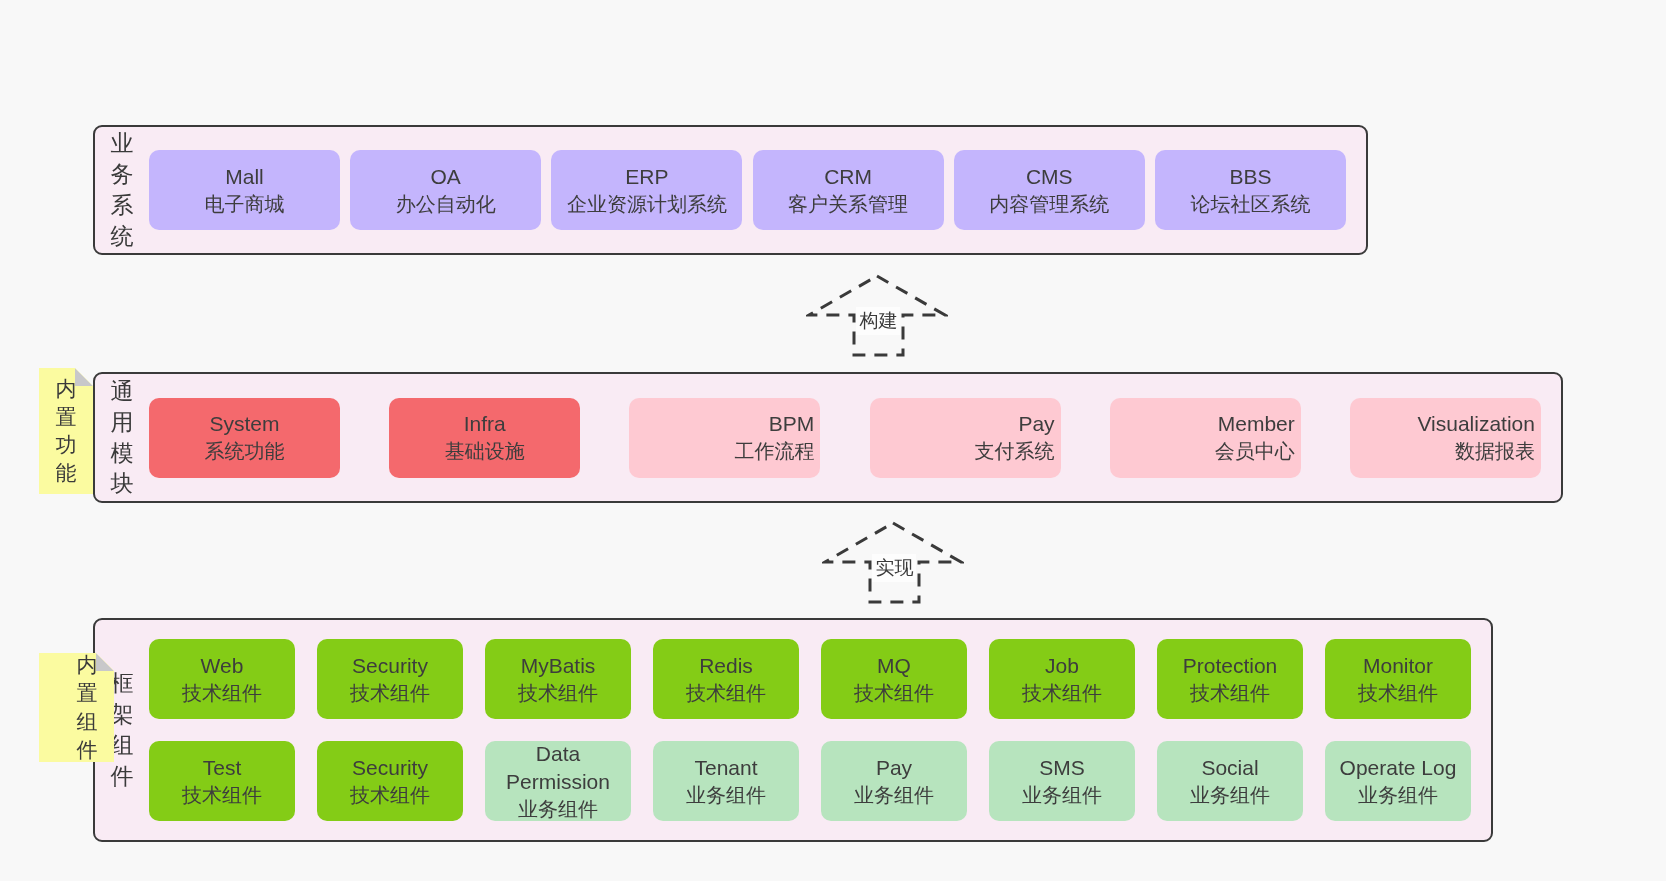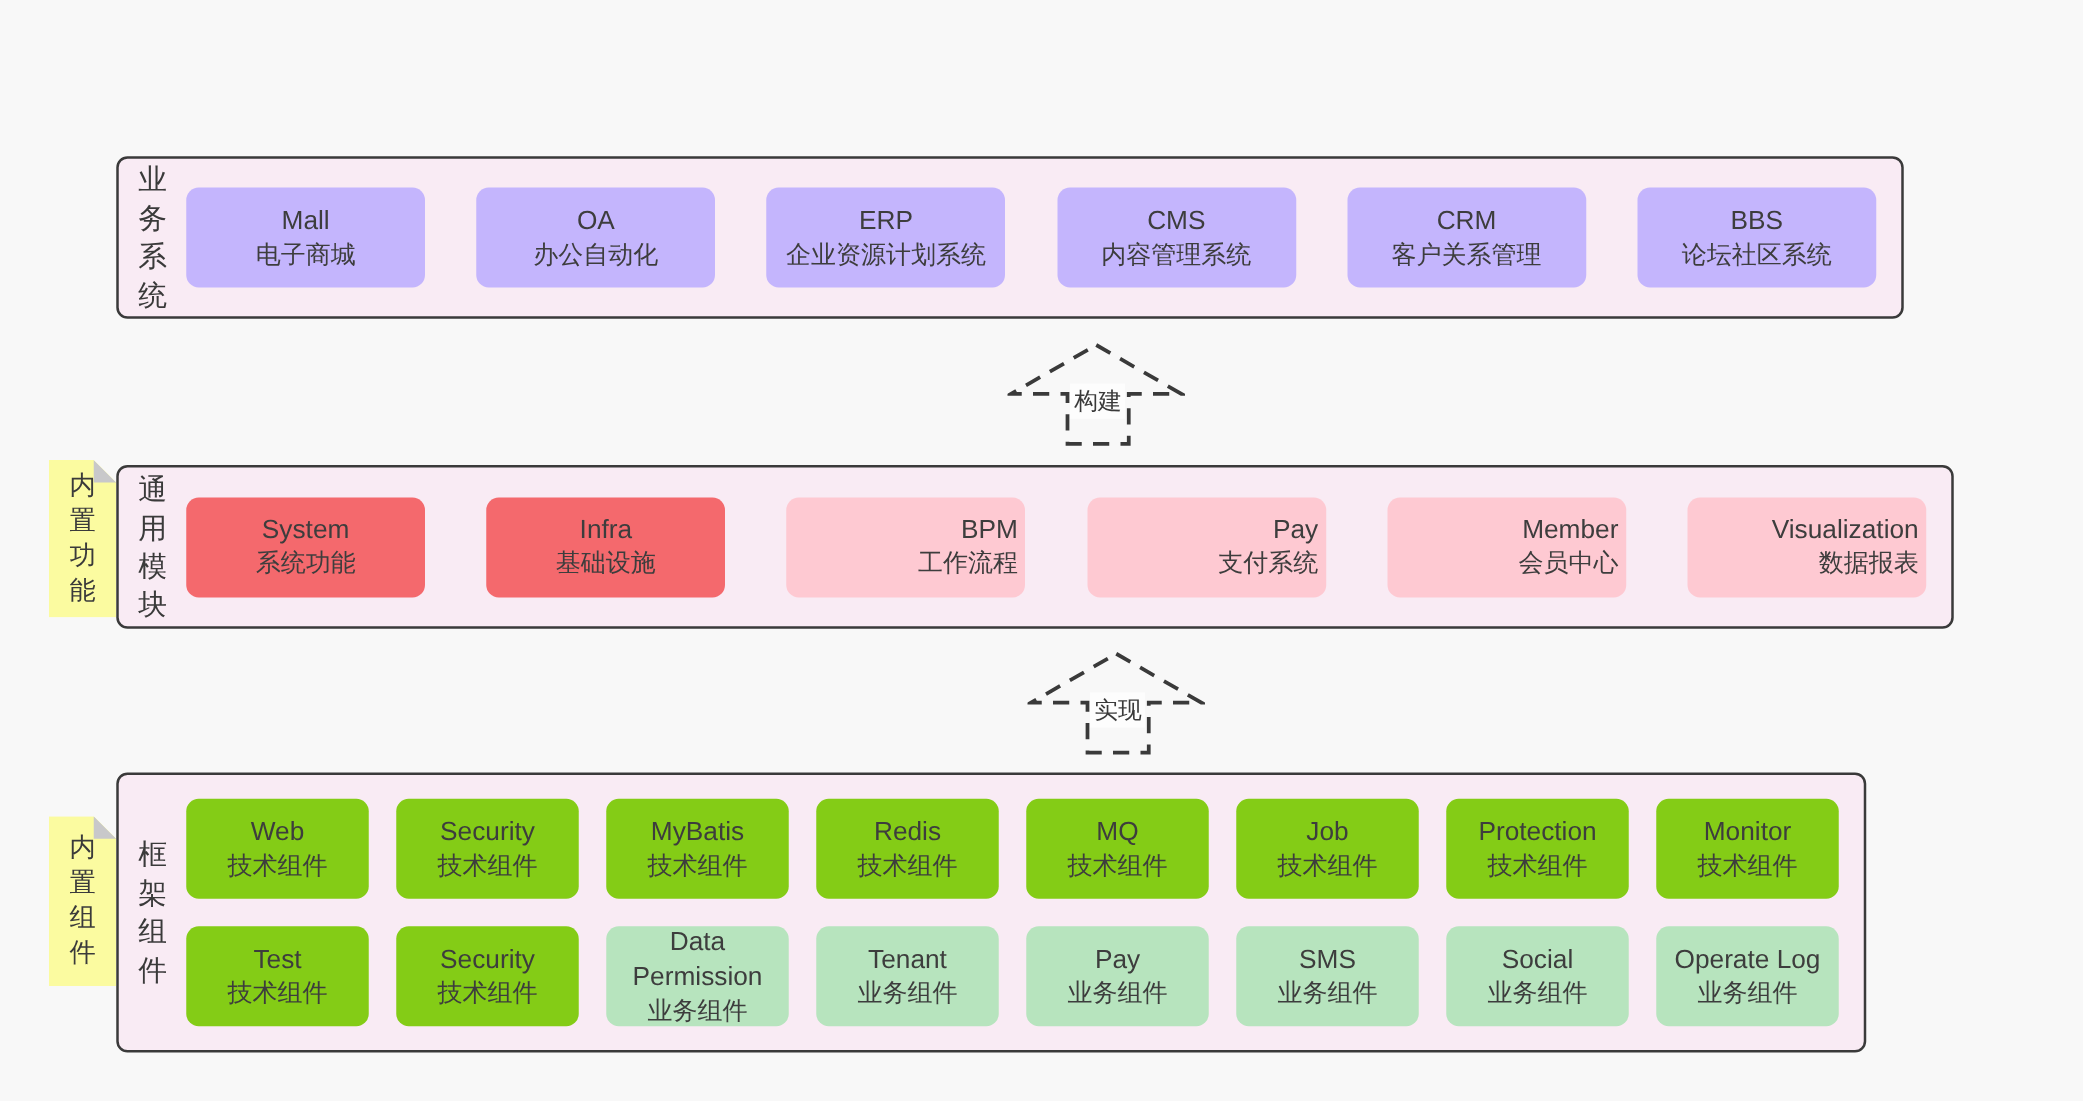--- a/index.html
+++ b/index.html
@@ -8,21 +8,21 @@
     background:#f8f8f8; font-family:"Liberation Sans","DejaVu Sans",sans-serif;
     color:#3d3d3d;
   }
 
   
   .layer {
     position:absolute; left:93px; box-sizing:border-box;
     background:#f9ebf4; border:2.5px solid #3a3a3a; border-radius:9px;
     display:flex; align-items:stretch;
   }
-  #layer-business  { top:125px; width:1430px; height:130px; }
+  #layer-business  { top:125px; width:1275px; height:130px; }
   #layer-common    { top:372px; width:1470px; height:131px; }
   #layer-framework { top:618px; width:1400px; height:224px; }
 
   .layer-label {
     width:54px; flex:0 0 54px; display:flex; align-items:center; justify-content:center;
   }
   .vtext {
     width:26px; word-break:break-all; text-align:center;
     font-size:23px; line-height:1.34; color:#3a3a3a;
   }
@@ -54,21 +54,21 @@
     position:absolute; left:39px; width:54px; z-index:3;
     background:#fbfba0;
     display:flex; align-items:center; justify-content:center;
     clip-path:polygon(0 0, calc(100% - 18px) 0, 100% 18px, 100% 100%, 0 100%);
   }
   .note::after {
     content:""; position:absolute; top:0; right:0; width:0; height:0;
     border-bottom:18px solid #c8c8ca; border-right:18px solid transparent;
   }
   #note-common    { top:368px; height:126px; }
-  #note-framework { top:653px; height:136px; }
+  #note-framework { top:653px; height:109px;padding-left:21px; }
   .note .vtext { font-size:21px; }
 
   
   .arrow { position:absolute; width:142px; height:85px; }
   #arrow-build { left:806px; top:273px; }
   #arrow-impl  { left:822px; top:520px; }
   .arrow svg { position:absolute; inset:0; width:100%; height:100%; }
   .arrow-label {
     position:absolute; left:51%; top:57%; transform:translate(-50%,-50%);
     background:#fdfdfd; padding:1px 3px; font-size:19px; color:#3a3a3a;
@@ -92,26 +92,26 @@
         </div>
         <div class="box blue w-lg">
           <div class="box-title">OA</div>
           <div class="box-subtitle">办公自动化</div>
         </div>
         <div class="box blue w-lg">
           <div class="box-title">ERP</div>
           <div class="box-subtitle">企业资源计划系统</div>
         </div>
         <div class="box blue w-lg">
+          <div class="box-title">CRM</div>
+          <div class="box-subtitle">客户关系管理</div>
+        </div>
+        <div class="box blue w-lg">
           <div class="box-title">CMS</div>
           <div class="box-subtitle">内容管理系统</div>
-        </div>
-        <div class="box blue w-lg">
-          <div class="box-title">CRM</div>
-          <div class="box-subtitle">客户关系管理</div>
         </div>
         <div class="box blue w-lg">
           <div class="box-title">BBS</div>
           <div class="box-subtitle">论坛社区系统</div>
         </div>
       </div>
     </div>
   </div>
 
   <div class="arrow" id="arrow-build">

